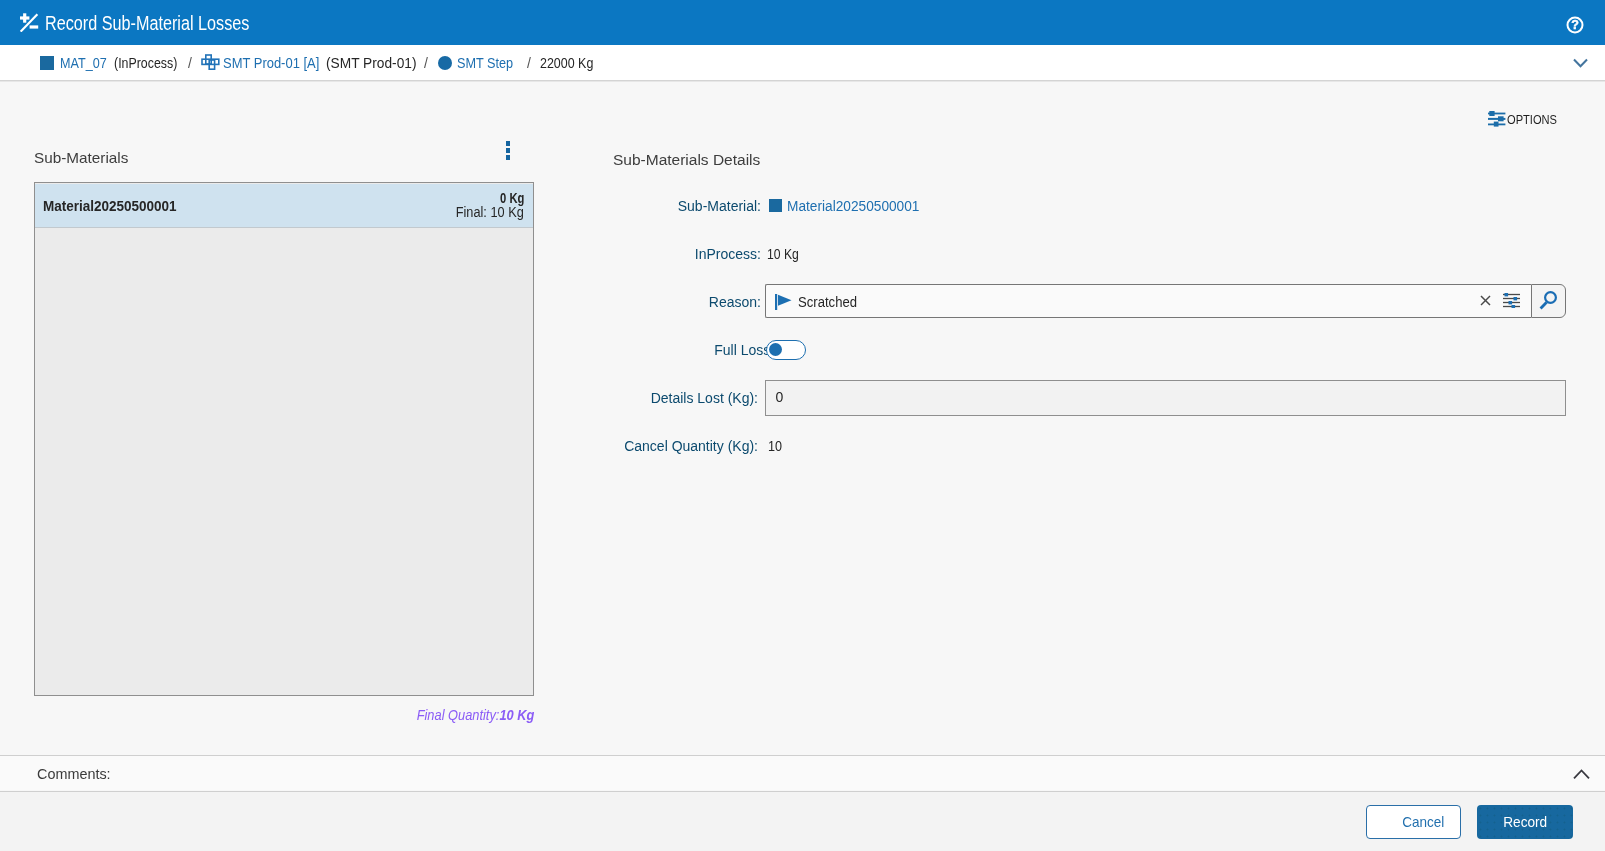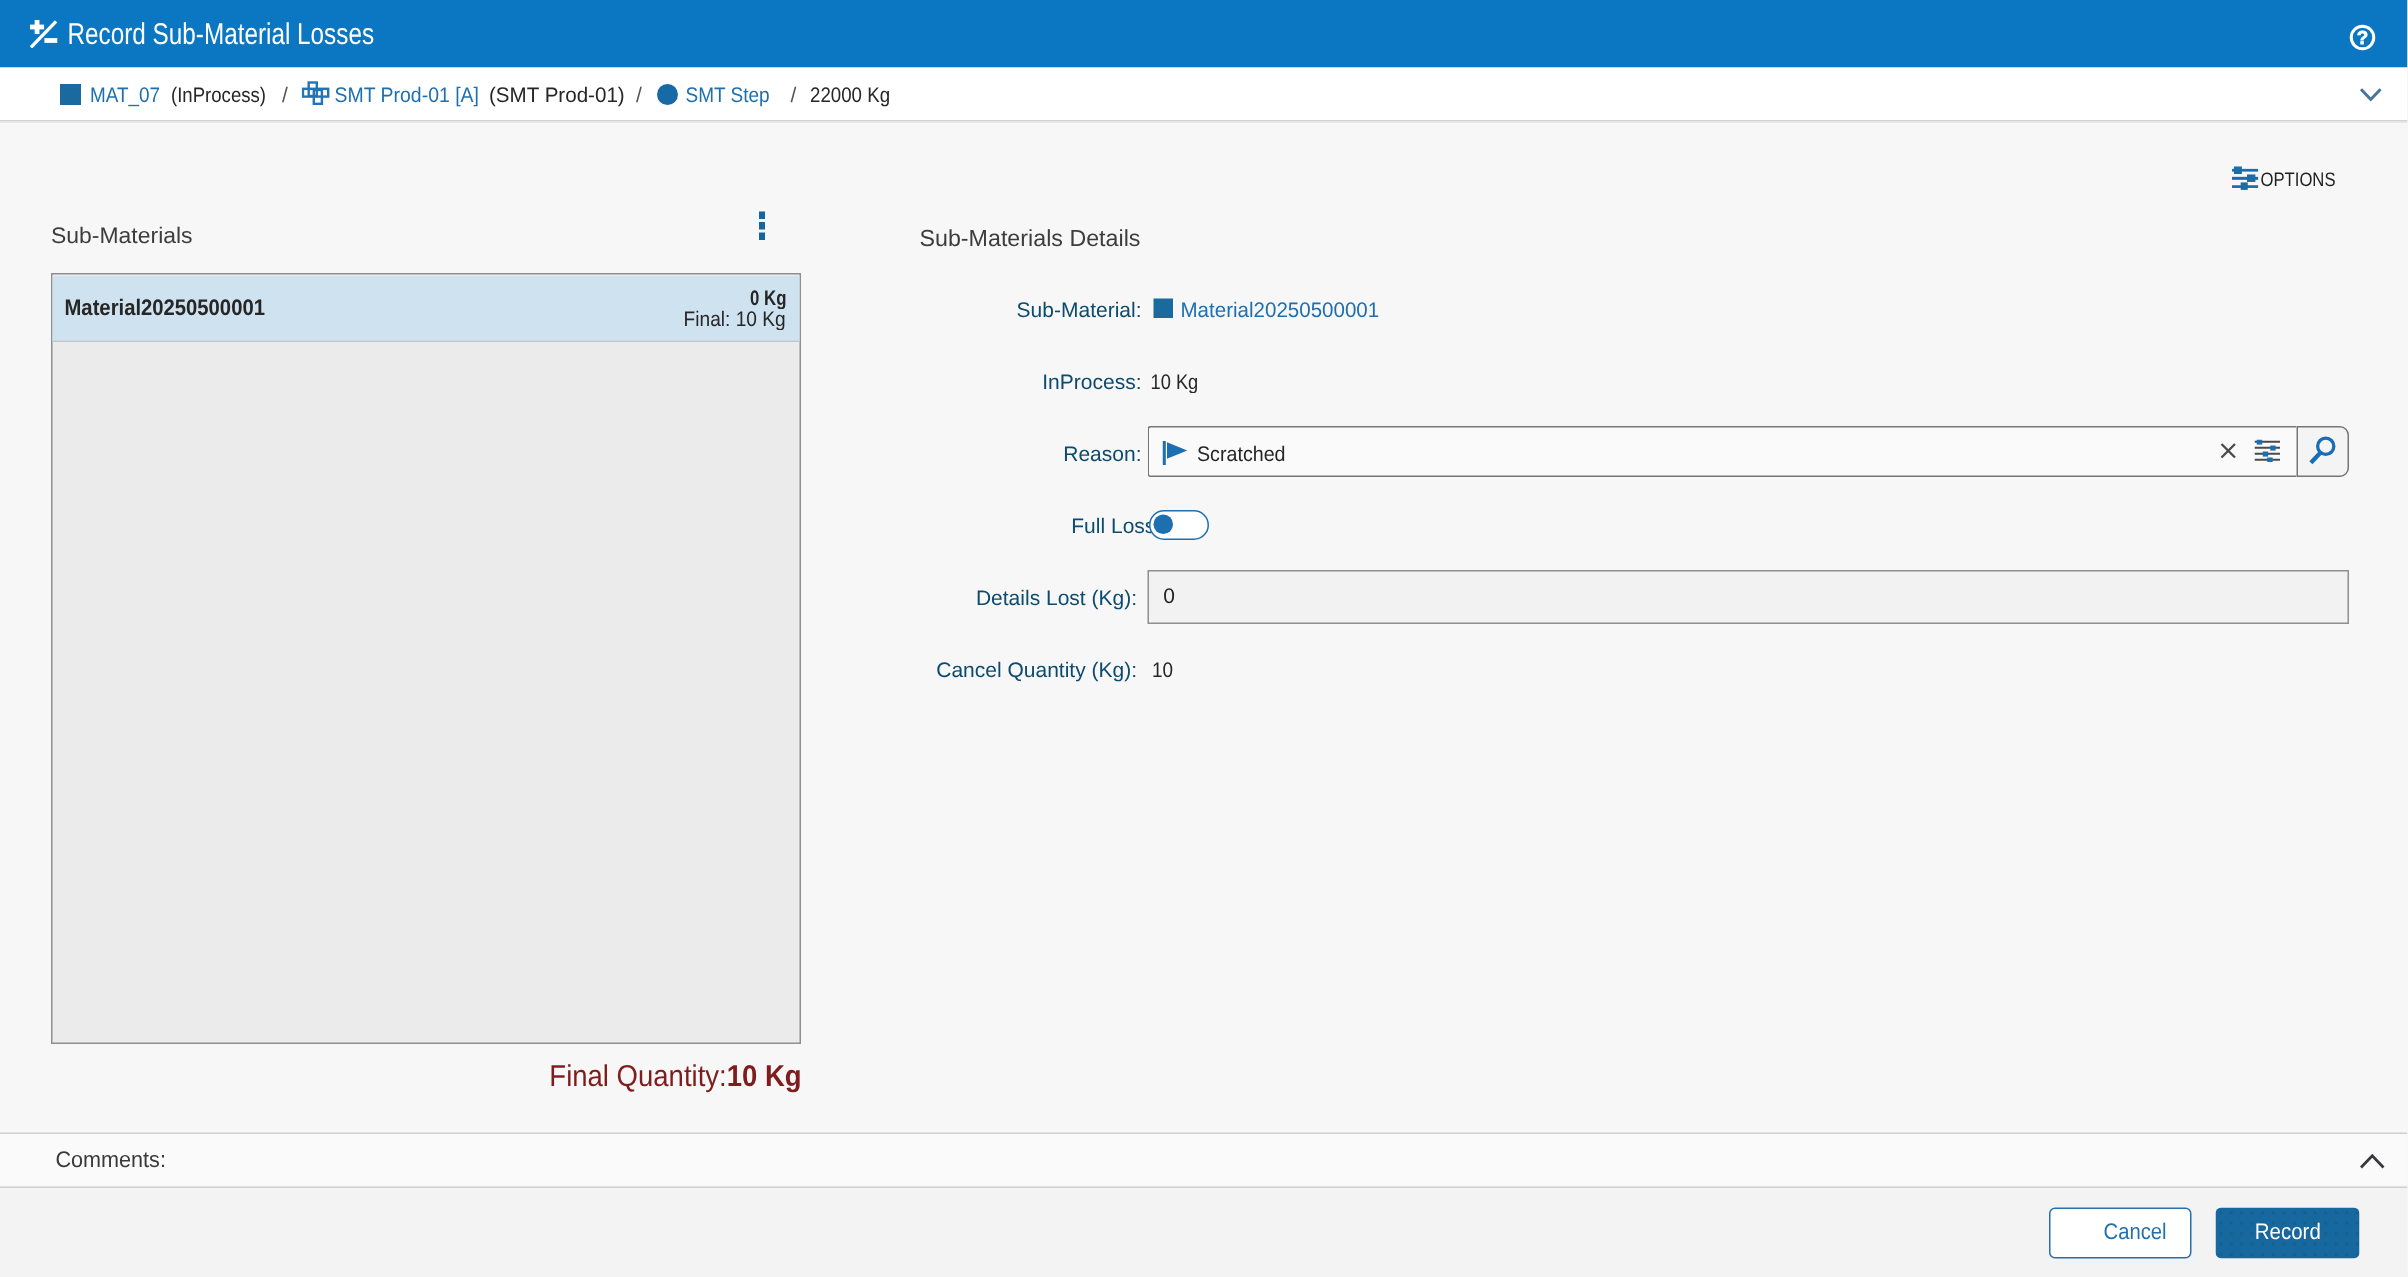--- a/index.html
+++ b/index.html
@@ -92,21 +92,21 @@
     <div style="width:4.6px;height:5px;background:#1565a0;margin-bottom:1.8px"></div>
     <div style="width:4.6px;height:5px;background:#1565a0;margin-bottom:1.8px"></div>
     <div style="width:4.6px;height:5px;background:#1565a0;"></div>
   </div>
   <div class="abs" id="listbox">
     <div class="abs" id="selrow"></div>
     <div class="abs" style="left:7.5px;top:14px;font-size:15px;font-weight:bold;color:#262626;transform:scaleX(.9);transform-origin:left center;white-space:nowrap;">Material20250500001</div>
     <div class="abs" style="right:9px;top:7px;font-size:14px;font-weight:bold;color:#262626;transform:scaleX(.8);transform-origin:right center;white-space:nowrap;">0 Kg</div>
     <div class="abs" style="right:9px;top:21px;font-size:14px;color:#262626;transform:scaleX(.91);transform-origin:right center;white-space:nowrap;">Final: 10 Kg</div>
   </div>
-  <div class="abs" style="left:34px;top:707px;width:500px;text-align:right;font-size:20px;color:#7f1d1d;"><span style="display:inline-block;transform:scaleX(.917);transform-origin:right center;white-space:nowrap;">Final Quantity:<b>10 Kg</b></span></div>
+  <div class="abs" style="left:34px;top:707px;width:500px;text-align:right;font-size:14px;font-style:italic;color:#8b5cf6;"><span style="display:inline-block;transform:scaleX(.917);transform-origin:right center;white-space:nowrap;">Final Quantity:<b>10 Kg</b></span></div>
 
   <div class="abs" id="det-title">Sub-Materials Details</div>
 
   <div class="lbl" style="left:541px;top:198px;">Sub-Material:</div>
   <div class="abs" style="left:769px;top:199px;width:13px;height:13px;background:#1a699f"></div>
   <div class="val" style="left:787px;top:198px;color:#1e6fb0;transform:scaleX(.978);transform-origin:left center;white-space:nowrap;">Material20250500001</div>
 
   <div class="lbl" style="left:541px;top:246px;">InProcess:</div>
   <div class="val" style="left:767px;top:246px;transform:scaleX(.87);transform-origin:left center;">10 Kg</div>
 

